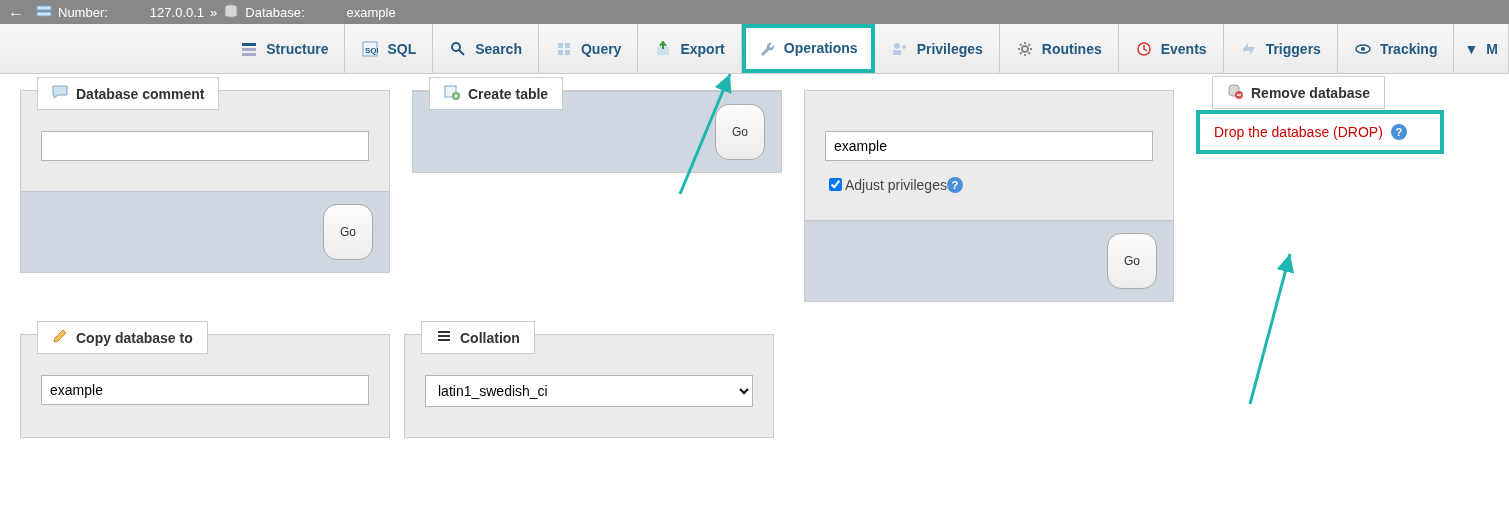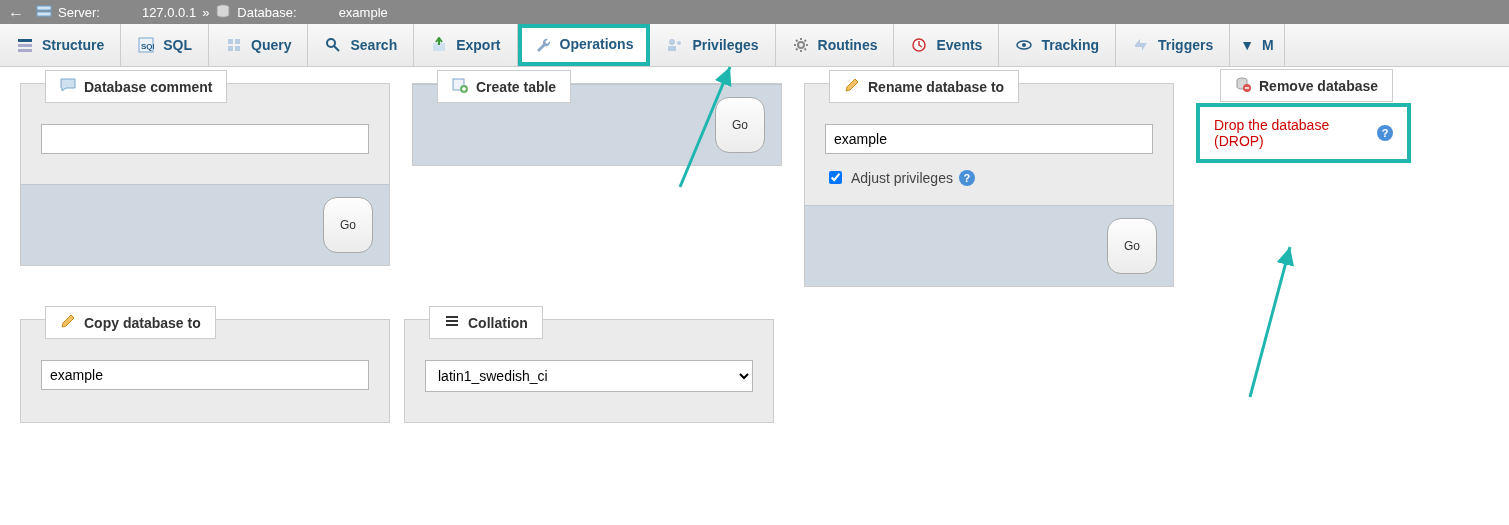--- a/index.html
+++ b/index.html
@@ -26,22 +26,23 @@
     color: #eee;
     font-size: 16px;
     margin-right: 6px;
   }
   .topbar a { color: #fff; text-decoration: none; margin-left: 36px; }
   
   .tabbar {
     display: flex;
     background: linear-gradient(#f8f8f8,#eaeaea);
     border-bottom: 1px solid #ccc;
-    height: 43px;
+    height: 50px;
     overflow: hidden;
+    justify-content: flex-end;
   }
   .tab {
     display: flex;
     align-items: center;
     gap: 8px;
     padding: 0 16px;
     border-right: 1px solid #ccc;
     color: #235a81;
     font-weight: bold;
     cursor: pointer;
@@ -69,21 +70,21 @@
   .panel {
     background: #ebebeb;
     border: 1px solid #ccc;
     width: 370px;
     position: relative;
     padding-top: 0;
   }
   .panel-header {
     position: absolute;
     top: -14px;
-    left: 24px;
+    left: 16px;
     background: #fff;
     border: 1px solid #ccc;
     padding: 6px 14px;
     display: flex;
     align-items: center;
     gap: 8px;
     font-weight: bold;
     color: #333;
     font-size: 14px;
   }
@@ -115,21 +116,21 @@
     display:inline-block;
     padding: 20px 16px;
     background: linear-gradient(#fdfdfd,#ececec);
     border:1px solid #aaa;
     border-radius: 14px;
     font-weight: normal;
     color:#333;
     cursor:pointer;
     font-size:12px;
   }
-  .check-row { display:flex; align-items:center; gap:6px; margin-bottom:2px; }
+  .check-row { display:flex; align-items:center; margin-bottom:10px; }
   .help-ico {
     display:inline-block;
     width:16px; height:16px;
     background:#4a90d9;
     color:#fff;
     border-radius:50%;
     font-size:11px;
     font-weight:bold;
     text-align:center;
     line-height:16px;
@@ -140,21 +141,21 @@
   .panel.remove .panel-body { background:#fff; padding: 20px 0; }
   .drop-link {
     display:flex;
     align-items:center;
     gap:8px;
     border: 4px solid #1fb6b0;
     padding: 10px 14px;
     color: #cc0000;
     font-weight: normal;
     cursor:pointer;
-    width: 215px;
+    width: 248px;
   }
   .drop-link .help-ico { flex-shrink:0; }
   
   .arrow {
     position:absolute;
     pointer-events:none;
   }
   .row2 { display:flex; gap:14px; width:100%; margin-top: 10px;}
   
   .ic-blue { fill:#235a81; }
@@ -164,21 +165,21 @@
 <body>
 
 <div class="topbar">
   <span class="back-arrow">←</span>
   <span>
     <svg class="phicon" viewBox="0 0 16 16">
         <rect x="1" y="3" width="14" height="4" fill="#cfe3f5" stroke="#6fa2cd"></rect>
         <rect x="1" y="9" width="14" height="4" fill="#cfe3f5" stroke="#6fa2cd"></rect>
       </svg>
   </span>
-  <span>Server:</span>
+  <span>Number:</span>
   <a href="#">127.0.0.1</a>
   <span>»</span>
   <span>
     <svg class="phicon" viewBox="0 0 16 16">
         <ellipse cx="8" cy="4" rx="6" ry="2.2" fill="#d7d7d7" stroke="#999"></ellipse>
         <path d="M2 4v8c0 1.2 2.7 2.2 6 2.2s6-1 6-2.2V4" fill="#d7d7d7" stroke="#999"></path>
       </svg>
   </span>
   <span>Database:</span>
   <a href="#">example</a>
@@ -200,40 +201,40 @@
         <svg viewBox="0 0 16 16">
           <rect x="1" y="1" width="14" height="14" fill="#eef3fa" stroke="#7ba7cf"></rect>
           <text x="3" y="12" font-size="8" fill="#235a81">SQL</text>
         </svg>
       </span>
     <span>SQL</span>
   </div>
   <div class="tab">
     <span class="ticon">
         <svg viewBox="0 0 16 16">
+          <circle cx="6" cy="6" r="4" fill="none" stroke="#235a81" stroke-width="2"></circle>
+          <line x1="9" y1="9" x2="14" y2="14" stroke="#235a81" stroke-width="2"></line>
+        </svg>
+      </span>
+    <span>Search</span>
+  </div>
+  <div class="tab">
+    <span class="ticon">
+        <svg viewBox="0 0 16 16">
           <rect x="2" y="2" width="5" height="5" fill="#b9cde2"></rect>
           <rect x="9" y="2" width="5" height="5" fill="#b9cde2"></rect>
           <rect x="2" y="9" width="5" height="5" fill="#b9cde2"></rect>
           <rect x="9" y="9" width="5" height="5" fill="#b9cde2"></rect>
         </svg>
       </span>
     <span>Query</span>
   </div>
   <div class="tab">
     <span class="ticon">
         <svg viewBox="0 0 16 16">
-          <circle cx="6" cy="6" r="4" fill="none" stroke="#235a81" stroke-width="2"></circle>
-          <line x1="9" y1="9" x2="14" y2="14" stroke="#235a81" stroke-width="2"></line>
-        </svg>
-      </span>
-    <span>Search</span>
-  </div>
-  <div class="tab">
-    <span class="ticon">
-        <svg viewBox="0 0 16 16">
           <rect x="2" y="6" width="12" height="8" fill="#cfe0ef"></rect>
           <path d="M8 1v7M5 5l3-4 3 4" stroke="#3a9a3a" stroke-width="2" fill="none"></path>
         </svg>
       </span>
     <span>Export</span>
   </div>
   <div class="tab active highlighted">
     <span class="ticon">
         <svg viewBox="0 0 16 16">
           <path d="M13 3a4 4 0 00-5 5L2 14l2 2 6-6a4 4 0 005-5l-3 3-2-2 3-3z" fill="#8aa9c7"></path>
@@ -265,33 +266,33 @@
         <svg viewBox="0 0 16 16">
           <circle cx="8" cy="8" r="6" fill="#fff" stroke="#cc3333" stroke-width="1.5"></circle>
           <path d="M8 4v4l3 2" stroke="#cc3333" stroke-width="1.5" fill="none"></path>
         </svg>
       </span>
     <span>Events</span>
   </div>
   <div class="tab">
     <span class="ticon">
         <svg viewBox="0 0 16 16">
+          <path d="M2 8l5-6v4h7l-5 8v-4H2z" fill="#b9cde2"></path>
+        </svg>
+      </span>
+    <span>Triggers</span>
+  </div>
+  <div class="tab">
+    <span class="ticon">
+        <svg viewBox="0 0 16 16">
           <ellipse cx="8" cy="8" rx="7" ry="4" fill="none" stroke="#235a81" stroke-width="1.5"></ellipse>
           <circle cx="8" cy="8" r="2" fill="#235a81"></circle>
         </svg>
       </span>
     <span>Tracking</span>
-  </div>
-  <div class="tab">
-    <span class="ticon">
-        <svg viewBox="0 0 16 16">
-          <path d="M2 8l5-6v4h7l-5 8v-4H2z" fill="#b9cde2"></path>
-        </svg>
-      </span>
-    <span>Triggers</span>
   </div>
   <div class="tab more-tab">
     <span>▼</span>
     <span>M</span>
   </div>
 </div>
 
 <div class="content" style="position:relative;">
 
   <div class="panel">
@@ -317,26 +318,20 @@
             <path d="M12 10v4M10 12h4" stroke="#fff" stroke-width="1.5"></path>
           </svg></span>
       <span>Create table</span>
     </div>
     <div class="panel-footer">
       <button class="btn-go">Go</button>
     </div>
   </div>
 
   <div class="panel">
-    <div class="panel-header">
-      <span><svg class="phicon" viewBox="0 0 16 16">
-            <path d="M2 14l1-4 8-8 3 3-8 8-4 1z" fill="#f4c262" stroke="#c98a1a"></path>
-          </svg></span>
-      <span>Rename database to</span>
-    </div>
     <div class="panel-body">
       <input type="text" value="example" style="">
       <div class="check-row">
         <input type="checkbox" checked="" style="">
         <span>Adjust privileges</span>
         <span class="help-ico">?</span>
       </div>
     </div>
     <div class="panel-footer">
       <button class="btn-go">Go</button>

